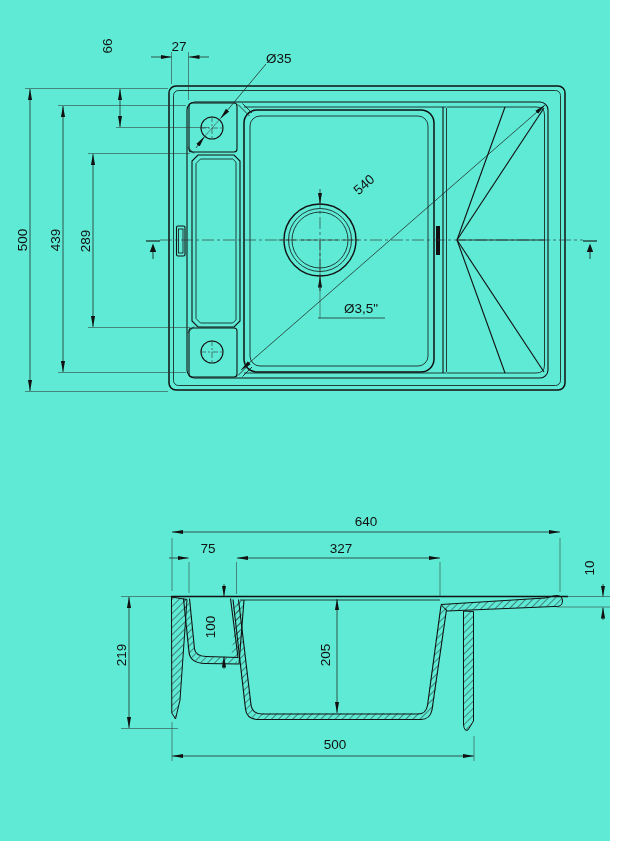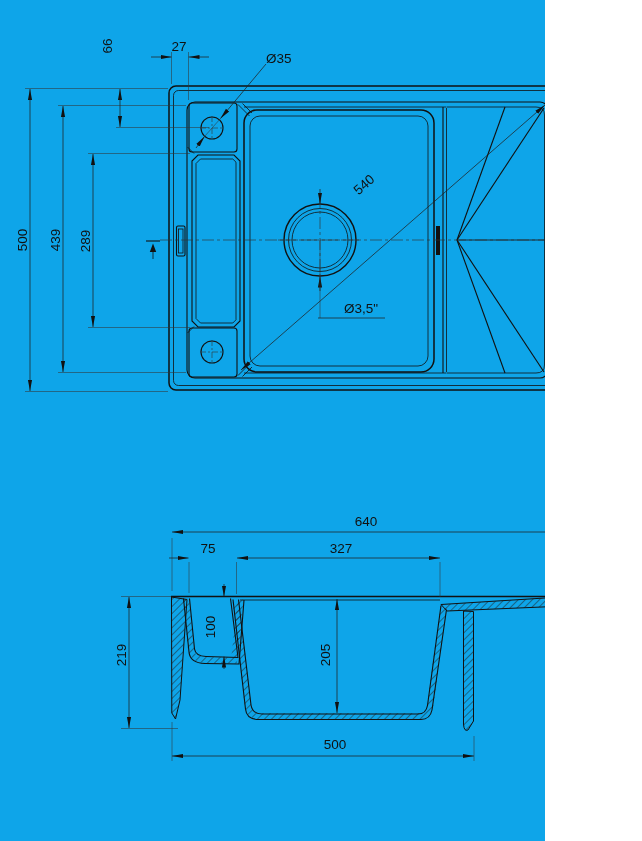--- a/index.html
+++ b/index.html
@@ -1,16 +1,16 @@
 <!DOCTYPE html>
 <html><head>
 <meta charset="utf-8">
 <style>
   html,body{margin:0;padding:0;background:#ffffff;}
-  .page{width:545px;height:841px;position:relative;background:#0ea5e9;overflow:hidden;}
+  .page{width:610px;height:841px;position:relative;background:#5eead4;overflow:hidden;}
   svg{display:block;}
   text{font-family:"Liberation Sans","DejaVu Sans",sans-serif;font-size:13.5px;fill:#111;}
   .thick{stroke:#111;stroke-width:1.5;fill:none;}
   .med{stroke:#111;stroke-width:1.1;fill:none;}
   .thin{stroke:#111;stroke-width:0.8;fill:none;}
   .dim{stroke:#222;stroke-width:0.75;fill:none;}
   .ext{stroke:#333;stroke-width:0.55;fill:none;}
   .cl{stroke:#333;stroke-width:0.65;fill:none;stroke-dasharray:12 3 3 3;}
   .ch{stroke:#333;stroke-width:0.6;fill:none;stroke-dasharray:6 2 2 2;}
   .hatchfill{fill:url(#hatch);stroke:#111;stroke-width:1;}

